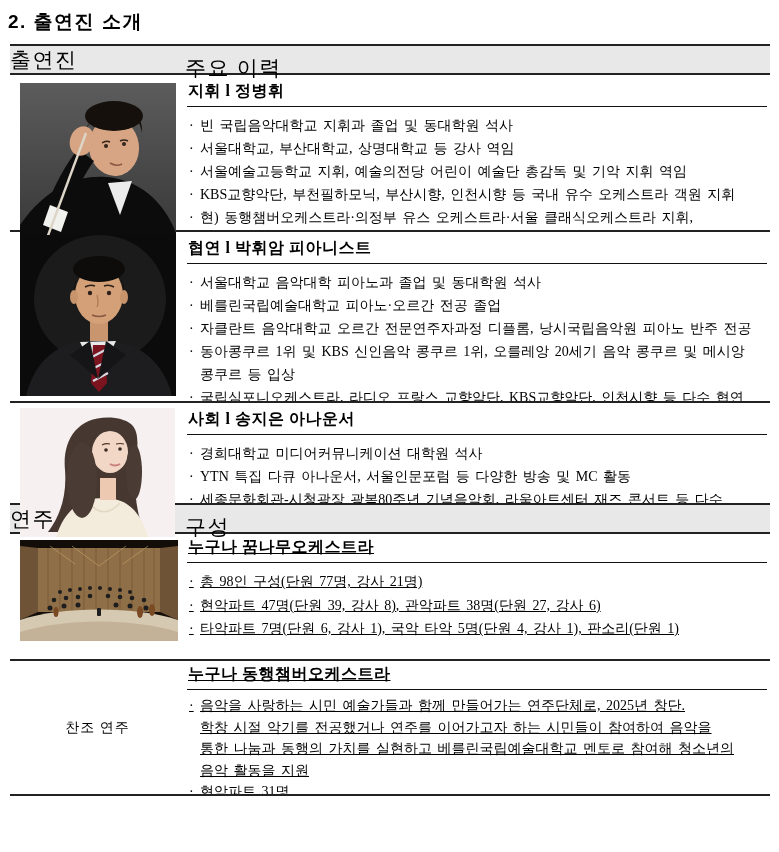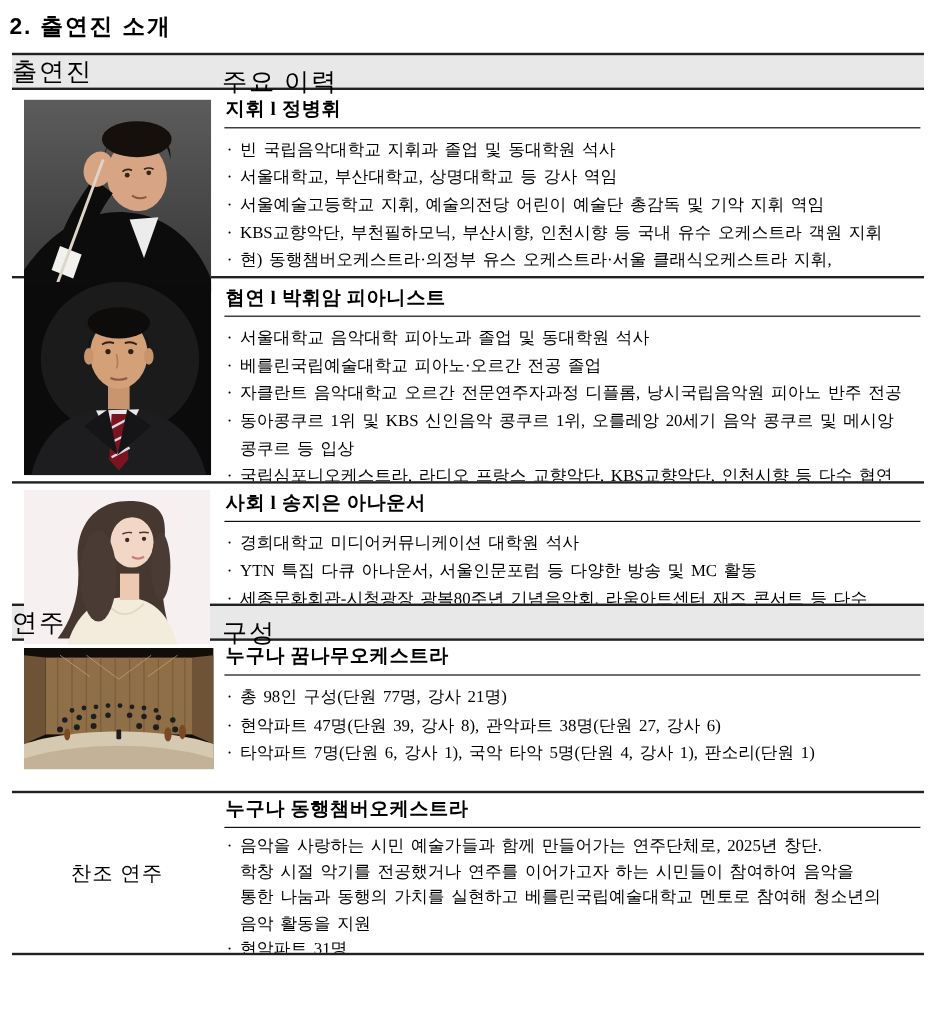--- a/index.html
+++ b/index.html
@@ -19,32 +19,32 @@
   .r3{height:100px;border-bottom:none;}
   .r4{height:127px;}
   .r5{height:135px;}
   .photo-cell{width:175px;flex:0 0 175px;box-sizing:border-box;padding-left:10px;}
   .r1 .photo-cell{padding-top:8px;}
   .r2 .photo-cell{padding-top:3px;}
   .r3 .photo-cell{padding-top:5px;}
   .r4 .photo-cell{padding-top:6px;}
   .photo-cell svg{display:block;}
   .bio-cell{flex:1;box-sizing:border-box;padding:5px 3px 0 2px;overflow:hidden;}
-  .r4 .bio-cell,.r5 .bio-cell{padding-top:2px;}
+  .r4 .bio-cell,.r5 .bio-cell{padding-top:2px;text-decoration:underline;}
   .sec-title{font-weight:700;font-size:16px;padding:1px 0 4px 1px;border-bottom:1.5px solid #111;
     letter-spacing:.5px;}
   .lines{padding-top:7px;line-height:23px;font-size:14px;word-spacing:2px;}
   .r5 .lines{line-height:21.5px;padding-top:5px;}
   .r4 .lines{line-height:23.5px;}
   .line{white-space:nowrap;display:flex;}
   .dot{width:13px;flex:0 0 13px;padding-left:2px;box-sizing:border-box;}
   .line.cont{padding-left:13px;}
   .line.cont2{padding-left:28px;}
   .label-cell{width:175px;flex:0 0 175px;display:flex;align-items:center;justify-content:center;
-    font-size:17px;letter-spacing:1px;}
+    font-size:14px;letter-spacing:1px;}
 </style>
 </head>
 <body>
 
 <div class="page">
   <div class="page-title">2. 출연진 소개</div>
 
   <div class="tbl-wrap">
 
     <div class="thead">

